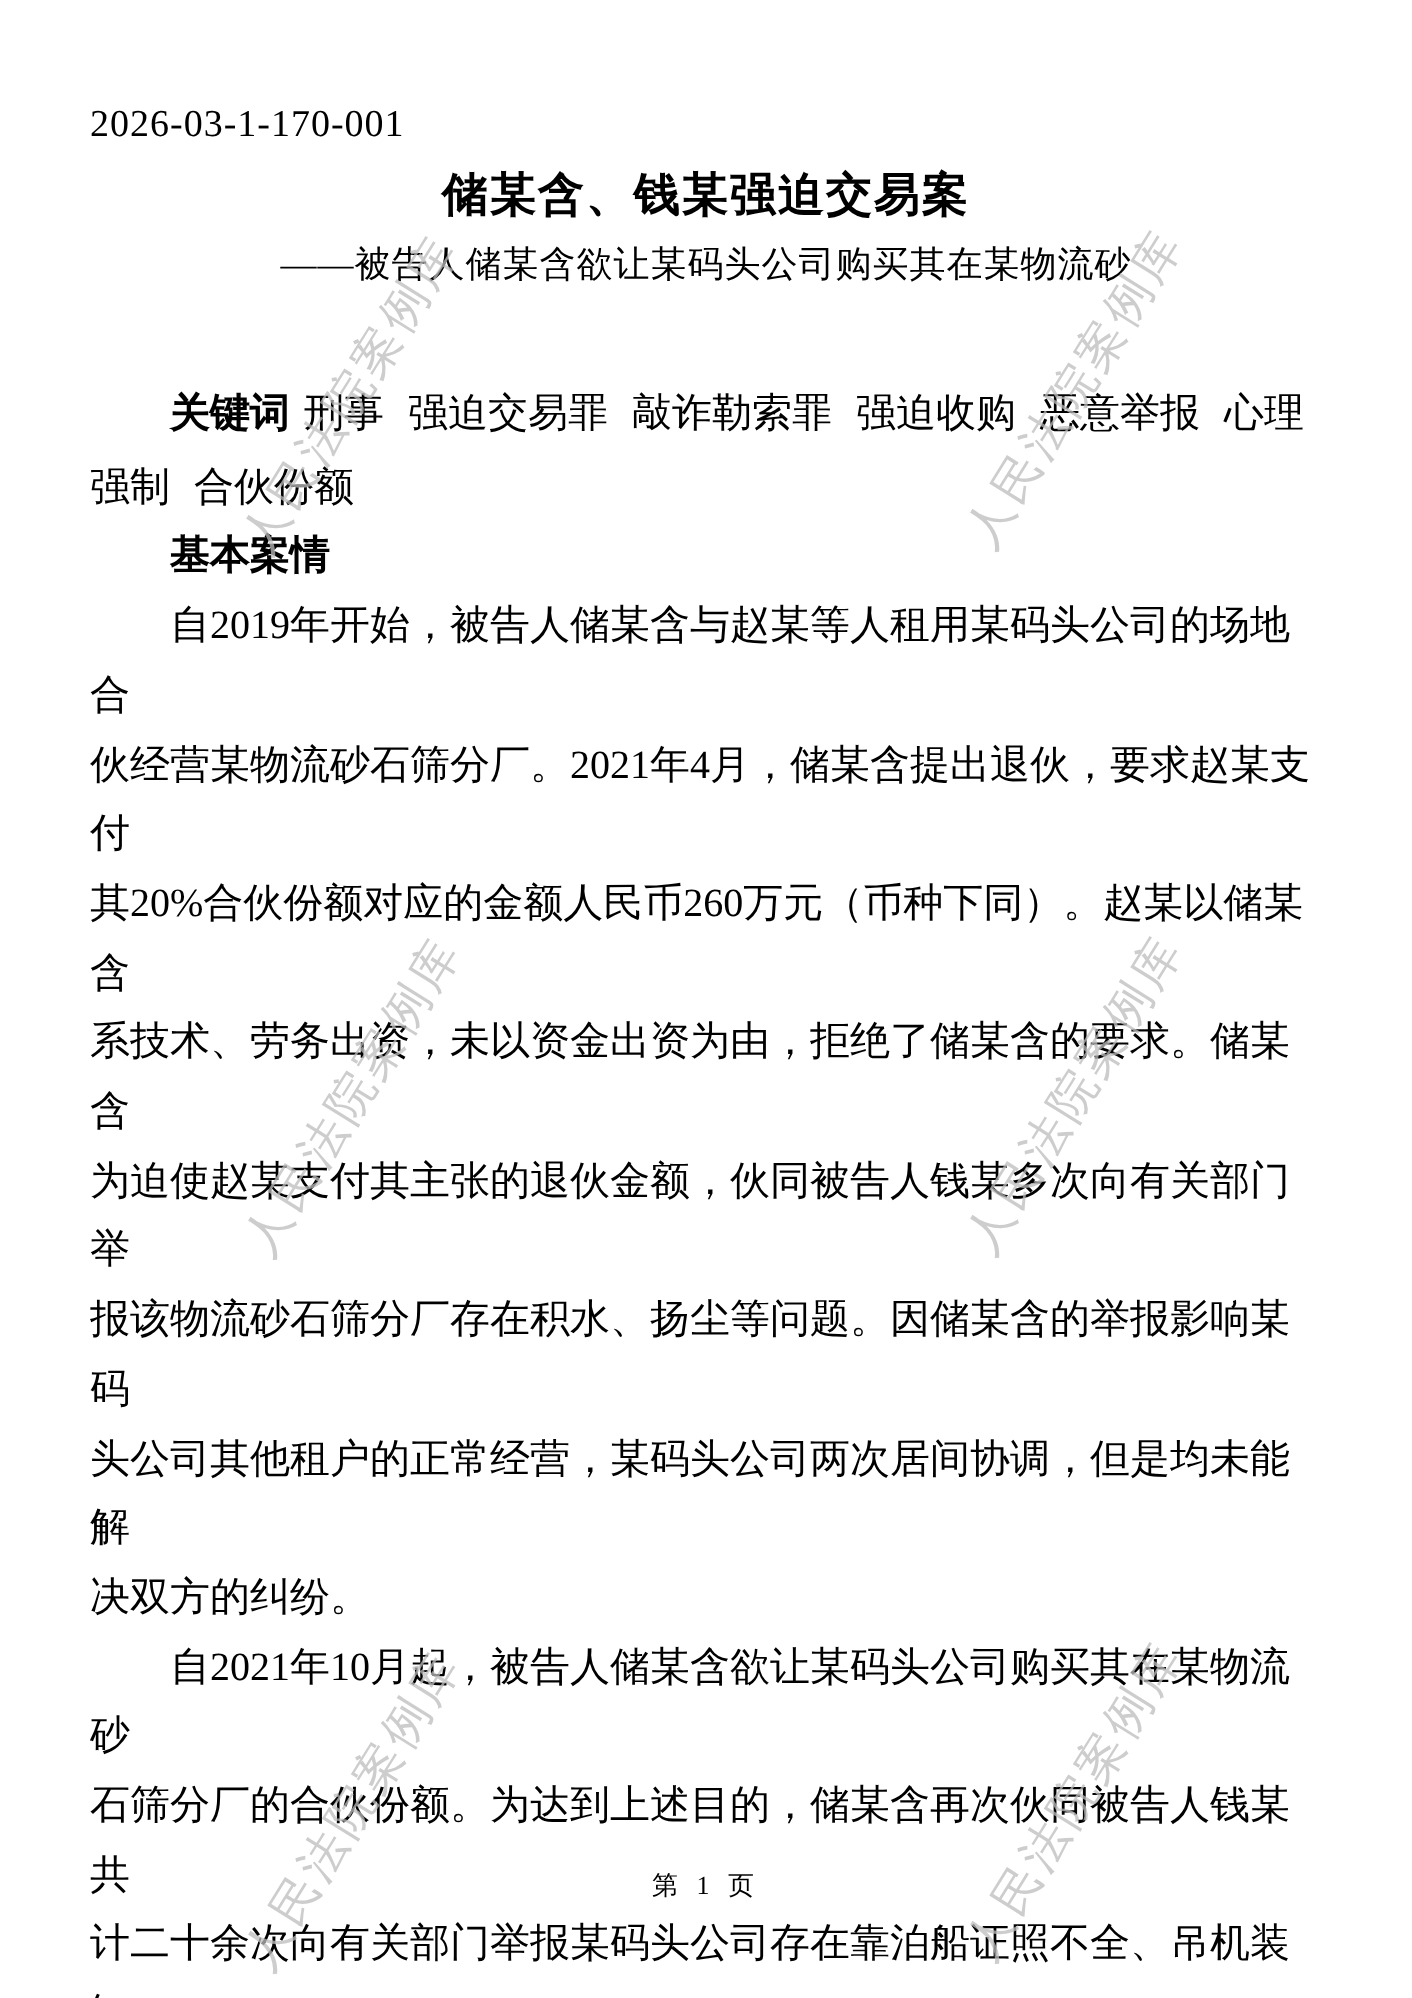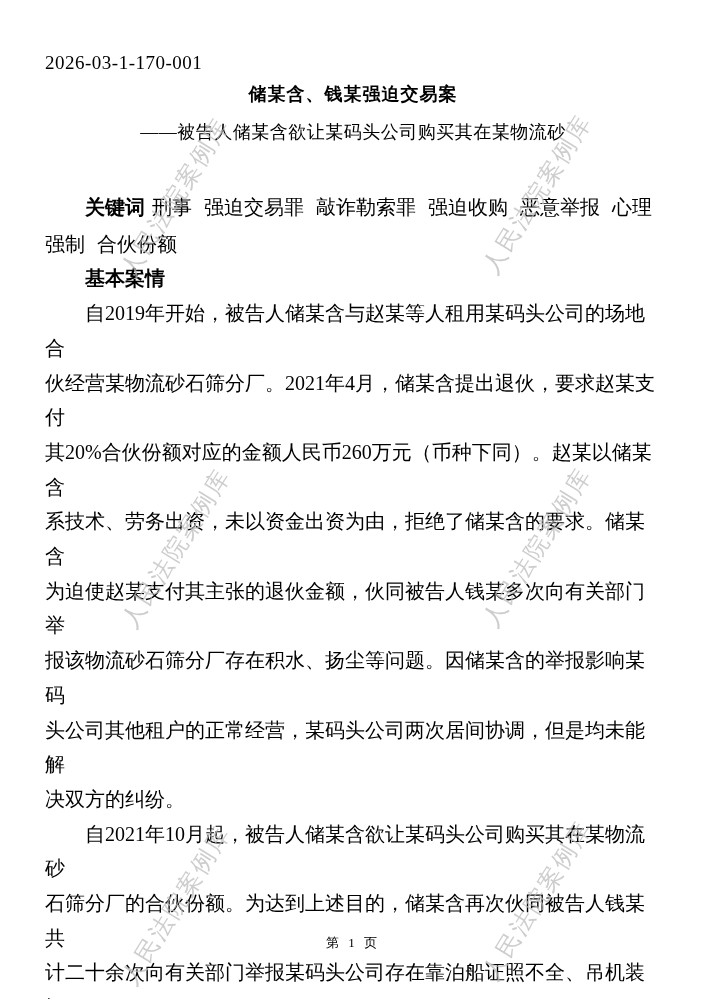--- a/index.html
+++ b/index.html
@@ -47,21 +47,21 @@
     letter-spacing: 0.5px;
     text-align: right;
   }
   .title {
     position: absolute;
     top: 82px;
     left: 0;
     right: 0;
     margin: 0;
     text-align: center;
-    font-size: 18px;
+    font-size: 23px;
     font-weight: bold;
     letter-spacing: 1px;
   }
   .subtitle {
     position: absolute;
     top: 120px;
     left: 0;
     right: 0;
     text-align: center;
     font-size: 18px;

